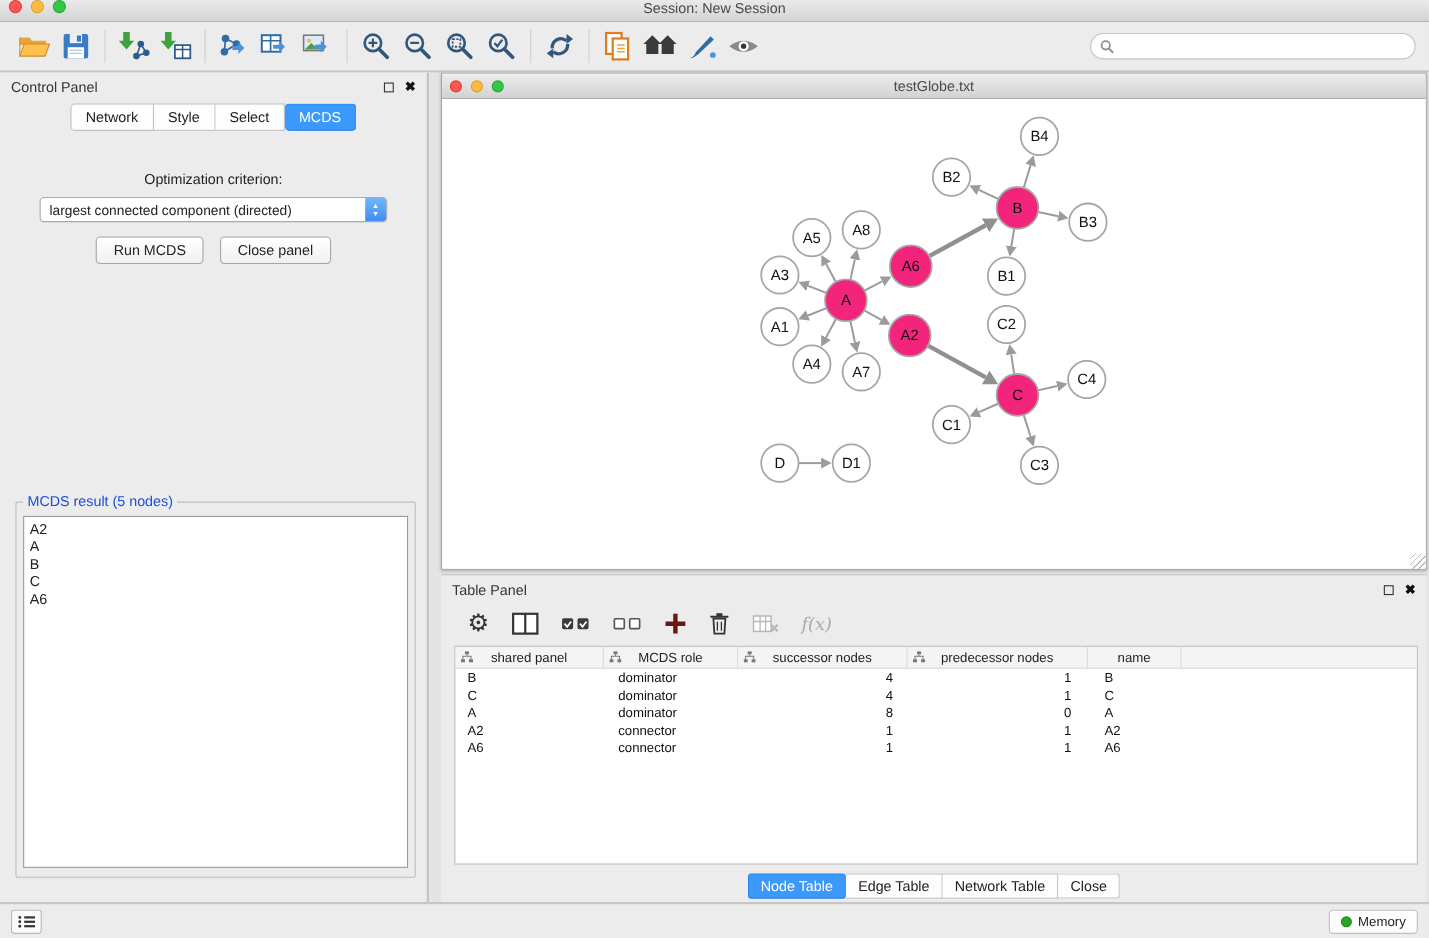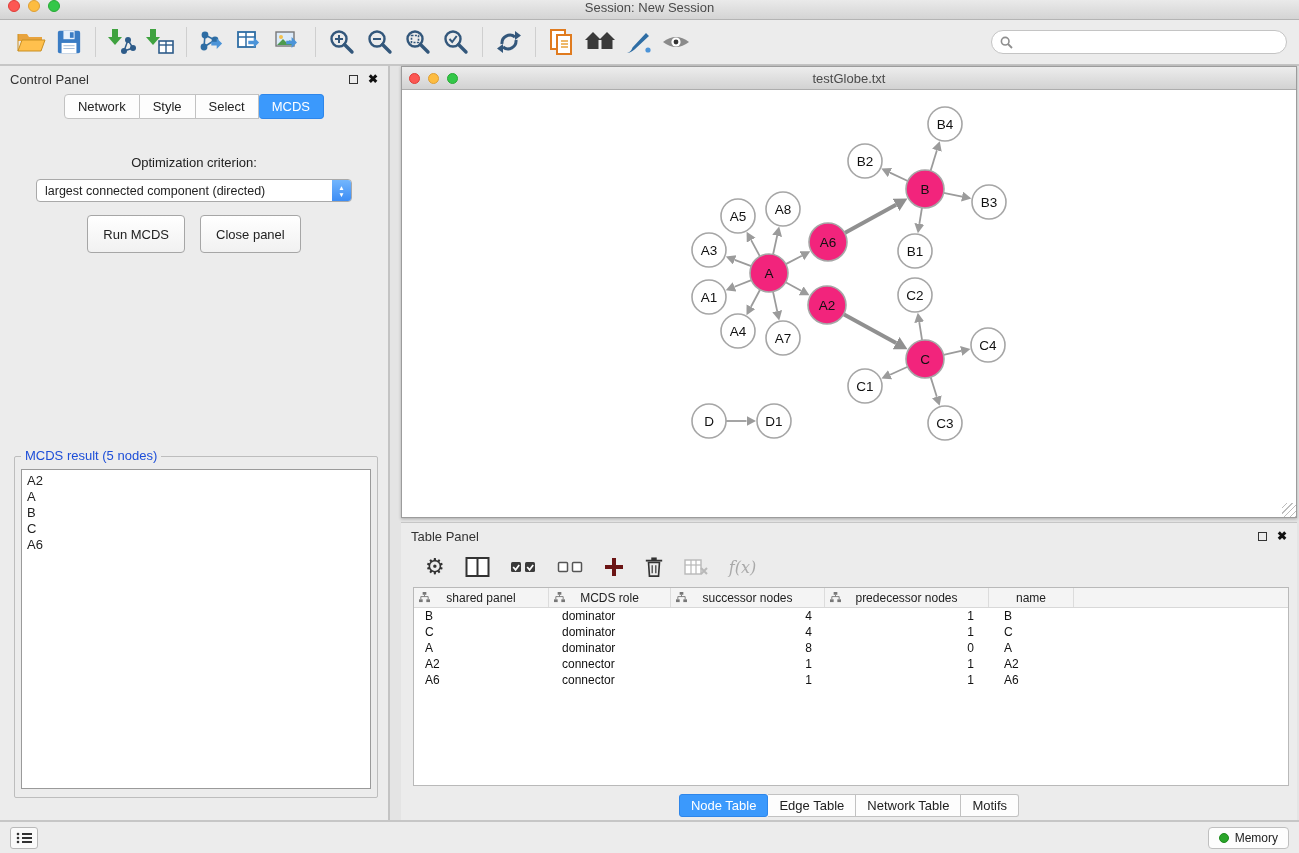--- a/index.html
+++ b/index.html
@@ -34,21 +34,21 @@
   .cp-tabs { display:flex; justify-content:center; margin-top:2px; }
   .cp-tab { padding:4px 13px; background:#FDFDFD; border:1px solid #C2C2C2; border-left:none; font-size:13px; color:#222; }
   .cp-tab:first-child { border-left:1px solid #C2C2C2; border-radius:4px 0 0 4px; }
   .cp-tab.selected { background:#3B99FC; border-color:#2E86EA; color:#FFF; border-radius:4px; }
 
   .opt-label { text-align:center; margin-top:36px; font-size:13px; }
   .dropdown { margin:9px auto 0; width:316px; height:23px; background:#FFF; border:1px solid #A9A9A9; border-radius:4px; display:flex; align-items:center; overflow:hidden; }
   .dd-text { flex:1; padding:0 8px; font-size:12.5px; white-space:nowrap; }
   .dd-stepper { width:19px; align-self:stretch; background:linear-gradient(#73B6FD,#3D8DF5); display:flex; flex-direction:column; align-items:center; justify-content:center; color:#FFF; font-size:6.5px; line-height:7px; }
   .cp-buttons { display:flex; justify-content:center; gap:15px; margin-top:13px; }
-  .mac-btn { height:38px; padding:0 15px; background:linear-gradient(#FFFFFF,#F1F1F1); border:1px solid #A6A6A6; border-radius:4px; font-size:13px; color:#222; }
+  .mac-btn { height:25px; padding:0 15px; background:linear-gradient(#FFFFFF,#F1F1F1); border:1px solid #A6A6A6; border-radius:4px; font-size:13px; color:#222; }
 
   .result-group { position:absolute; left:14px; right:10px; top:390px; bottom:22px; border:1px solid #BDBDBD; border-radius:2px; }
   .result-legend { position:absolute; top:-9px; left:6px; background:#ECECEC; padding:0 4px; font-size:13px; color:#1d4ed8; }
   .result-list { position:absolute; left:6px; right:6px; top:12px; bottom:8px; background:#FFF; border:1px solid #9A9A9A; padding:3px 5px; font-size:13px; line-height:16px; overflow:auto; }
 
   
   .right-side { flex:1; min-width:0; display:flex; flex-direction:column; padding:0 2px 0 11px; background:#E4E4E4; gap:4px; }
   .network-window { height:452px; flex:0 0 452px; border:1px solid #9C9C9C; background:#FFF; display:flex; flex-direction:column; position:relative; box-shadow:0 1px 3px rgba(0,0,0,.25); }
   .nw-titlebar { height:23px; background:linear-gradient(#EDEDED,#D2D2D2); border-bottom:1px solid #ADADAD; position:relative; display:flex; align-items:center; flex:0 0 auto; }
   .nw-titlebar .traffic { margin-left:7px; }
@@ -542,21 +542,21 @@
                 <div class="tcell c2">1</div>
                 <div class="tcell c3">1</div>
                 <div class="tcell c4">A6</div>
               </div>
             </div>
         </div>
         <div class="tp-tabs">
           <span class="tp-tab selected">Node Table</span>
           <span class="tp-tab">Edge Table</span>
           <span class="tp-tab">Network Table</span>
-          <span class="tp-tab">Motifs</span>
+          <span class="tp-tab">Close</span>
         </div>
       </div>
 
     </div>
   </div>
 
   <div class="statusbar">
     <div class="menu-btn">
       <svg width="16" height="12" viewBox="0 0 16 12">
           <circle cx="2" cy="2" r="1.3" fill="#333"></circle>

